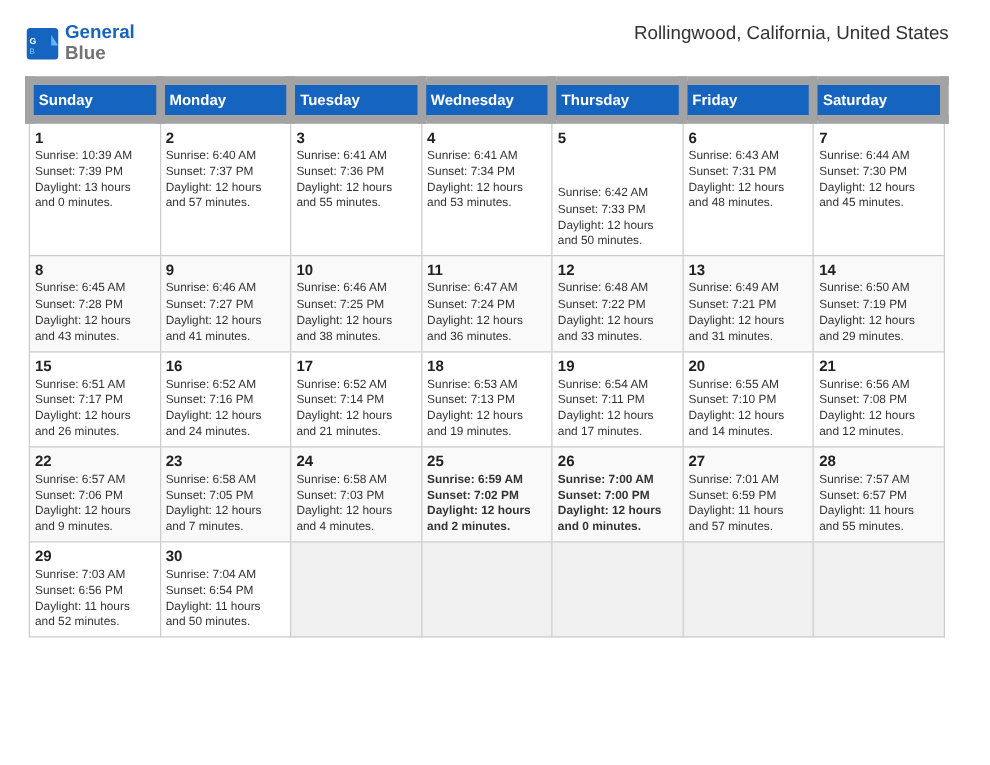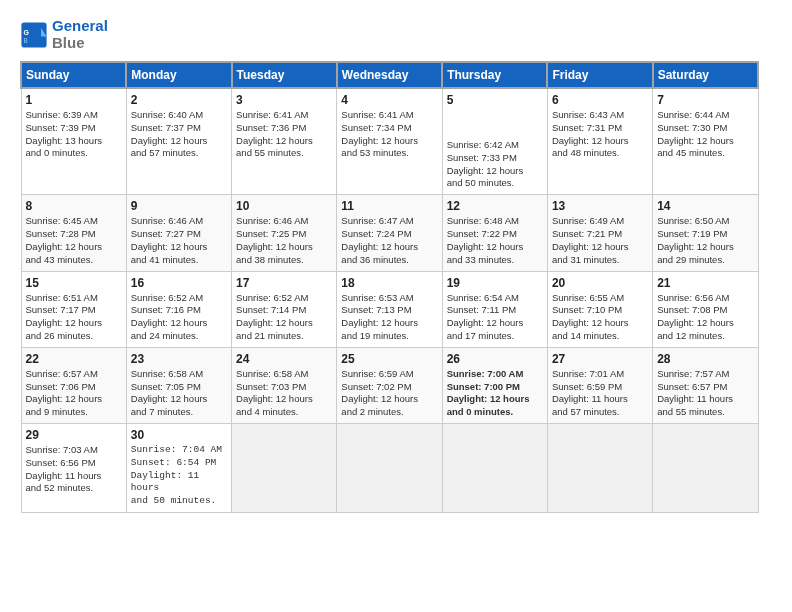--- a/index.html
+++ b/index.html
@@ -48,21 +48,21 @@
       border-collapse: collapse;
       table-layout: fixed;
     }
     thead tr th {
       background-color: #1565c0;
       color: #fff;
       font-size: 12px;
       font-weight: bold;
       padding: 5px 4px;
       text-align: left;
-      border: 2px solid #a3a3a3;
+      border: 7px solid #a3a3a3;
     }
     tbody tr td {
       vertical-align: top;
       font-size: 10px;
       color: #222;
       padding: 4px 4px 4px 4px;
       border: 1px solid #ccc;
       height: 72px;
       background: #fff;
     }
@@ -99,41 +99,42 @@
       <div>
         <div style="font-size:15px;font-weight:bold;color:#1a1a1a;line-height:1.1;">
           <span style="color:#1565c0;">General</span>
         </div>
         <div style="font-size:15px;font-weight:bold;color:#737373;line-height:1.1;">
           <span>Blue</span>
         </div>
       </div>
     </div>
     <div class="title-block">
+      <div class="sub-title">Rollingwood, California, United States</div>
     </div>
   </div>
 
   <table>
     <thead>
       <tr>
 
       <th>Sunday</th>
           <th>Monday</th>
           <th>Tuesday</th>
           <th>Wednesday</th>
           <th>Thursday</th>
           <th>Friday</th>
           <th>Saturday</th>
         </tr>
     </thead>
     <tbody id="calendar-body">
     <tr>
           <td>
             <span class="day-num">1</span>
-            <div class="day-info" style="white-space: pre-line;">Sunrise: 6:39 AM
+            <div class="day-info" style="white-space: pre-line;">Sunrise: 10:39 AM
 Sunset: 7:39 PM
 Daylight: 13 hours
 and 0 minutes.</div>
           </td>
           <td>
             <span class="day-num">2</span>
             <div class="day-info" style="white-space: pre-line;">Sunrise: 6:40 AM
 Sunset: 7:37 PM
 Daylight: 12 hours
 and 57 minutes.</div>
@@ -293,21 +294,21 @@
           </td>
           <td>
             <span class="day-num">24</span>
             <div class="day-info" style="white-space: pre-line;">Sunrise: 6:58 AM
 Sunset: 7:03 PM
 Daylight: 12 hours
 and 4 minutes.</div>
           </td>
           <td>
             <span class="day-num">25</span>
-            <div class="day-info" style="white-space: pre-line;">Sunrise: 6:59 AM
+            <div class="day-info" style="white-space: pre-line; font-weight: bold;">Sunrise: 6:59 AM
 Sunset: 7:02 PM
 Daylight: 12 hours
 and 2 minutes.</div>
           </td>
           <td>
             <span class="day-num">26</span>
             <div class="day-info" style="white-space: pre-line; font-weight: bold;">Sunrise: 7:00 AM
 Sunset: 7:00 PM
 Daylight: 12 hours
 and 0 minutes.</div>
@@ -330,21 +331,21 @@
         <tr>
           <td>
             <span class="day-num">29</span>
             <div class="day-info" style="white-space: pre-line;">Sunrise: 7:03 AM
 Sunset: 6:56 PM
 Daylight: 11 hours
 and 52 minutes.</div>
           </td>
           <td>
             <span class="day-num">30</span>
-            <div class="day-info" style="white-space: pre-line; font-family: Liberation Mono, monospace;">Sunrise: 7:04 AM
+            <div class="day-info" style="white-space: pre-line;">Sunrise: 7:04 AM
 Sunset: 6:54 PM
 Daylight: 11 hours
 and 50 minutes.</div>
           </td>
           <td class="empty"></td>
           <td class="empty"></td>
           <td class="empty"></td>
           <td class="empty"></td>
           <td class="empty"></td>
         </tr>

